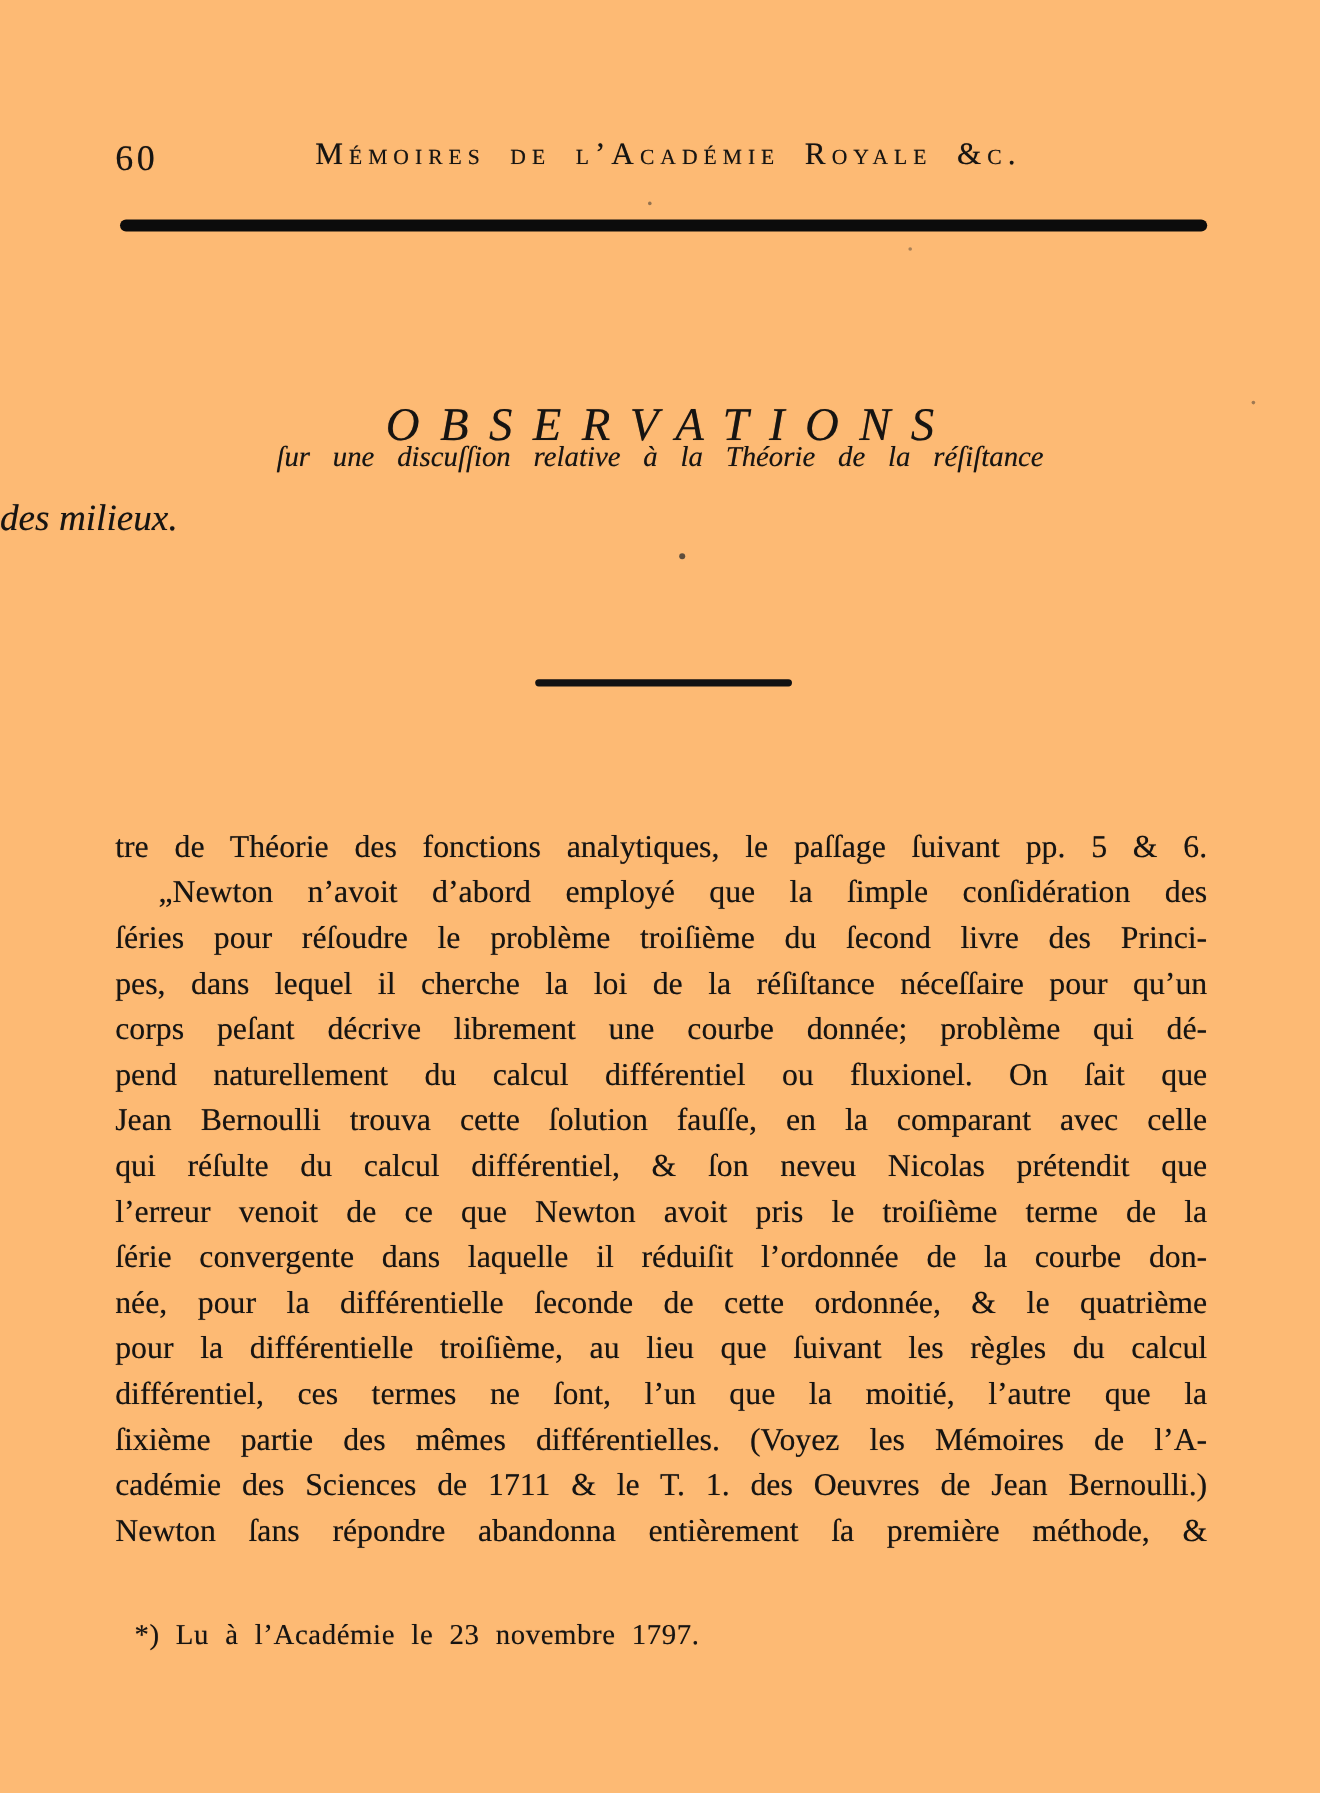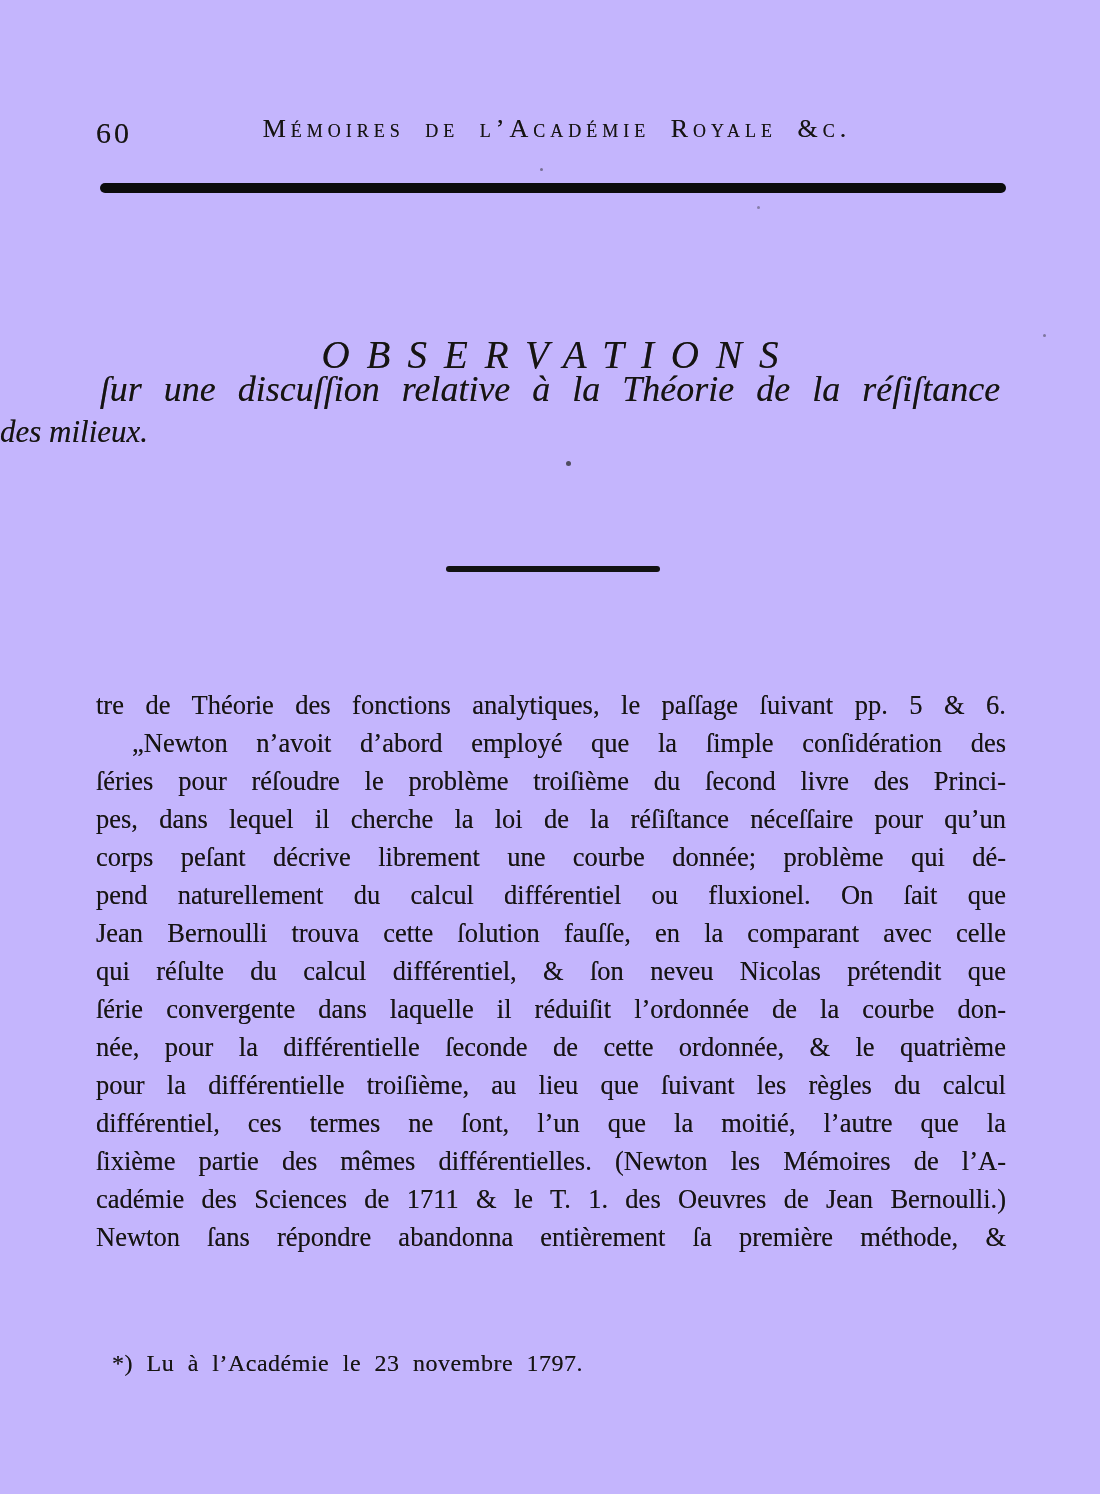--- a/index.html
+++ b/index.html
@@ -1,40 +1,40 @@
 <!DOCTYPE html>
 <html><head>
 <meta charset="utf-8">
 <style>
   html,body{margin:0;padding:0;background:#e9e9e9;}
   .page{
     position:relative;
     width:1100px;height:1494px;
     margin:0 auto;
-    background:#c4b5fd;
+    background:#fdba74;
     overflow:hidden;
     font-family:"Liberation Serif","DejaVu Serif",serif;
     color:#161412;
     text-shadow:0 0 .6px rgba(22,18,14,.55);
   }
   
   .running-header{position:absolute;top:114px;left:96px;width:908px;height:44px;}
   .page-number{position:absolute;left:0;top:2px;font-size:30px;letter-spacing:3px;}
   .header-title{display:block;text-align:center;font-variant:small-caps;font-size:26px;
     letter-spacing:5px;word-spacing:9px;padding-left:14px;}
   
   .thick-rule{position:absolute;top:183px;left:100px;width:906px;height:10px;
     background:#0c0c0c;border-radius:5px;}
   .short-rule{position:absolute;top:566px;left:446px;width:214px;height:6px;
     background:#121212;border-radius:3px;}
   
   .title{position:absolute;top:304px;left:0;right:0;text-align:center;
     font-style:italic;font-weight:500;font-size:39px;letter-spacing:17px;text-indent:17px;margin-top:28px;}
   .subtitle-line1{position:absolute;top:368px;left:0;right:0;text-align:center;
-    font-style:italic;font-size:36px;word-spacing:13px;}
+    font-style:italic;font-size:24px;word-spacing:13px;}
   .subtitle-line2{position:absolute;top:414px;left:0;right:0;text-align:left;
     font-style:italic;font-size:31px;}
   .byline{position:absolute;top:479px;left:0;right:0;text-align:center;
     font-variant:small-caps;font-size:30px;letter-spacing:8px;word-spacing:14px;}
   
   .body-text{position:absolute;top:686px;left:96px;width:910px;
     font-size:26.5px;line-height:38px;}
   .bodyline{text-align:justify;text-align-last:justify;height:38px;hyphens:none;}
   .bodyline.indent{padding-left:36px;}
   .dropcap{font-size:62px;line-height:0;margin-right:3px;}
@@ -70,25 +70,26 @@
 
   <main class="body-text">
     <div class="bodyline">tre de Théorie des fonctions analytiques, le paſſage ſuivant pp. 5 &amp; 6.</div>
     <div class="bodyline indent">„Newton n’avoit d’abord employé que la ſimple conſidération des</div>
     <div class="bodyline">ſéries pour réſoudre le problème troiſième du ſecond livre des Princi-</div>
     <div class="bodyline">pes, dans lequel il cherche la loi de la réſiſtance néceſſaire pour qu’un</div>
     <div class="bodyline">corps peſant décrive librement une courbe donnée; problème qui dé-</div>
     <div class="bodyline">pend naturellement du calcul différentiel ou fluxionel.  On ſait que</div>
     <div class="bodyline">Jean Bernoulli trouva cette ſolution fauſſe, en la comparant avec celle</div>
     <div class="bodyline">qui réſulte du calcul différentiel, &amp; ſon neveu Nicolas prétendit que</div>
+    <div class="bodyline">l’erreur venoit de ce que Newton avoit pris le troiſième terme de la</div>
     <div class="bodyline">ſérie convergente dans laquelle il réduiſit l’ordonnée de la courbe don-</div>
     <div class="bodyline">née, pour la différentielle ſeconde de cette ordonnée, &amp; le quatrième</div>
     <div class="bodyline">pour la différentielle troiſième, au lieu que ſuivant les règles du calcul</div>
     <div class="bodyline">différentiel, ces termes ne ſont, l’un que la moitié, l’autre que la</div>
-    <div class="bodyline">ſixième partie des mêmes différentielles.  (Newton les Mémoires de l’A-</div>
+    <div class="bodyline">ſixième partie des mêmes différentielles.  (Voyez les Mémoires de l’A-</div>
     <div class="bodyline">cadémie des Sciences de 1711 &amp; le T. 1. des Oeuvres de Jean Bernoulli.)</div>
     <div class="bodyline">Newton ſans répondre abandonna entièrement ſa première méthode, &amp;</div>
   </main>
 
   <div class="footnote">*) Lu à l’Académie le 23 novembre 1797.</div>
 
   <span class="speck s1"></span>
   <span class="speck s2"></span>
   <span class="speck s3"></span>
   <span class="speck s4"></span>

